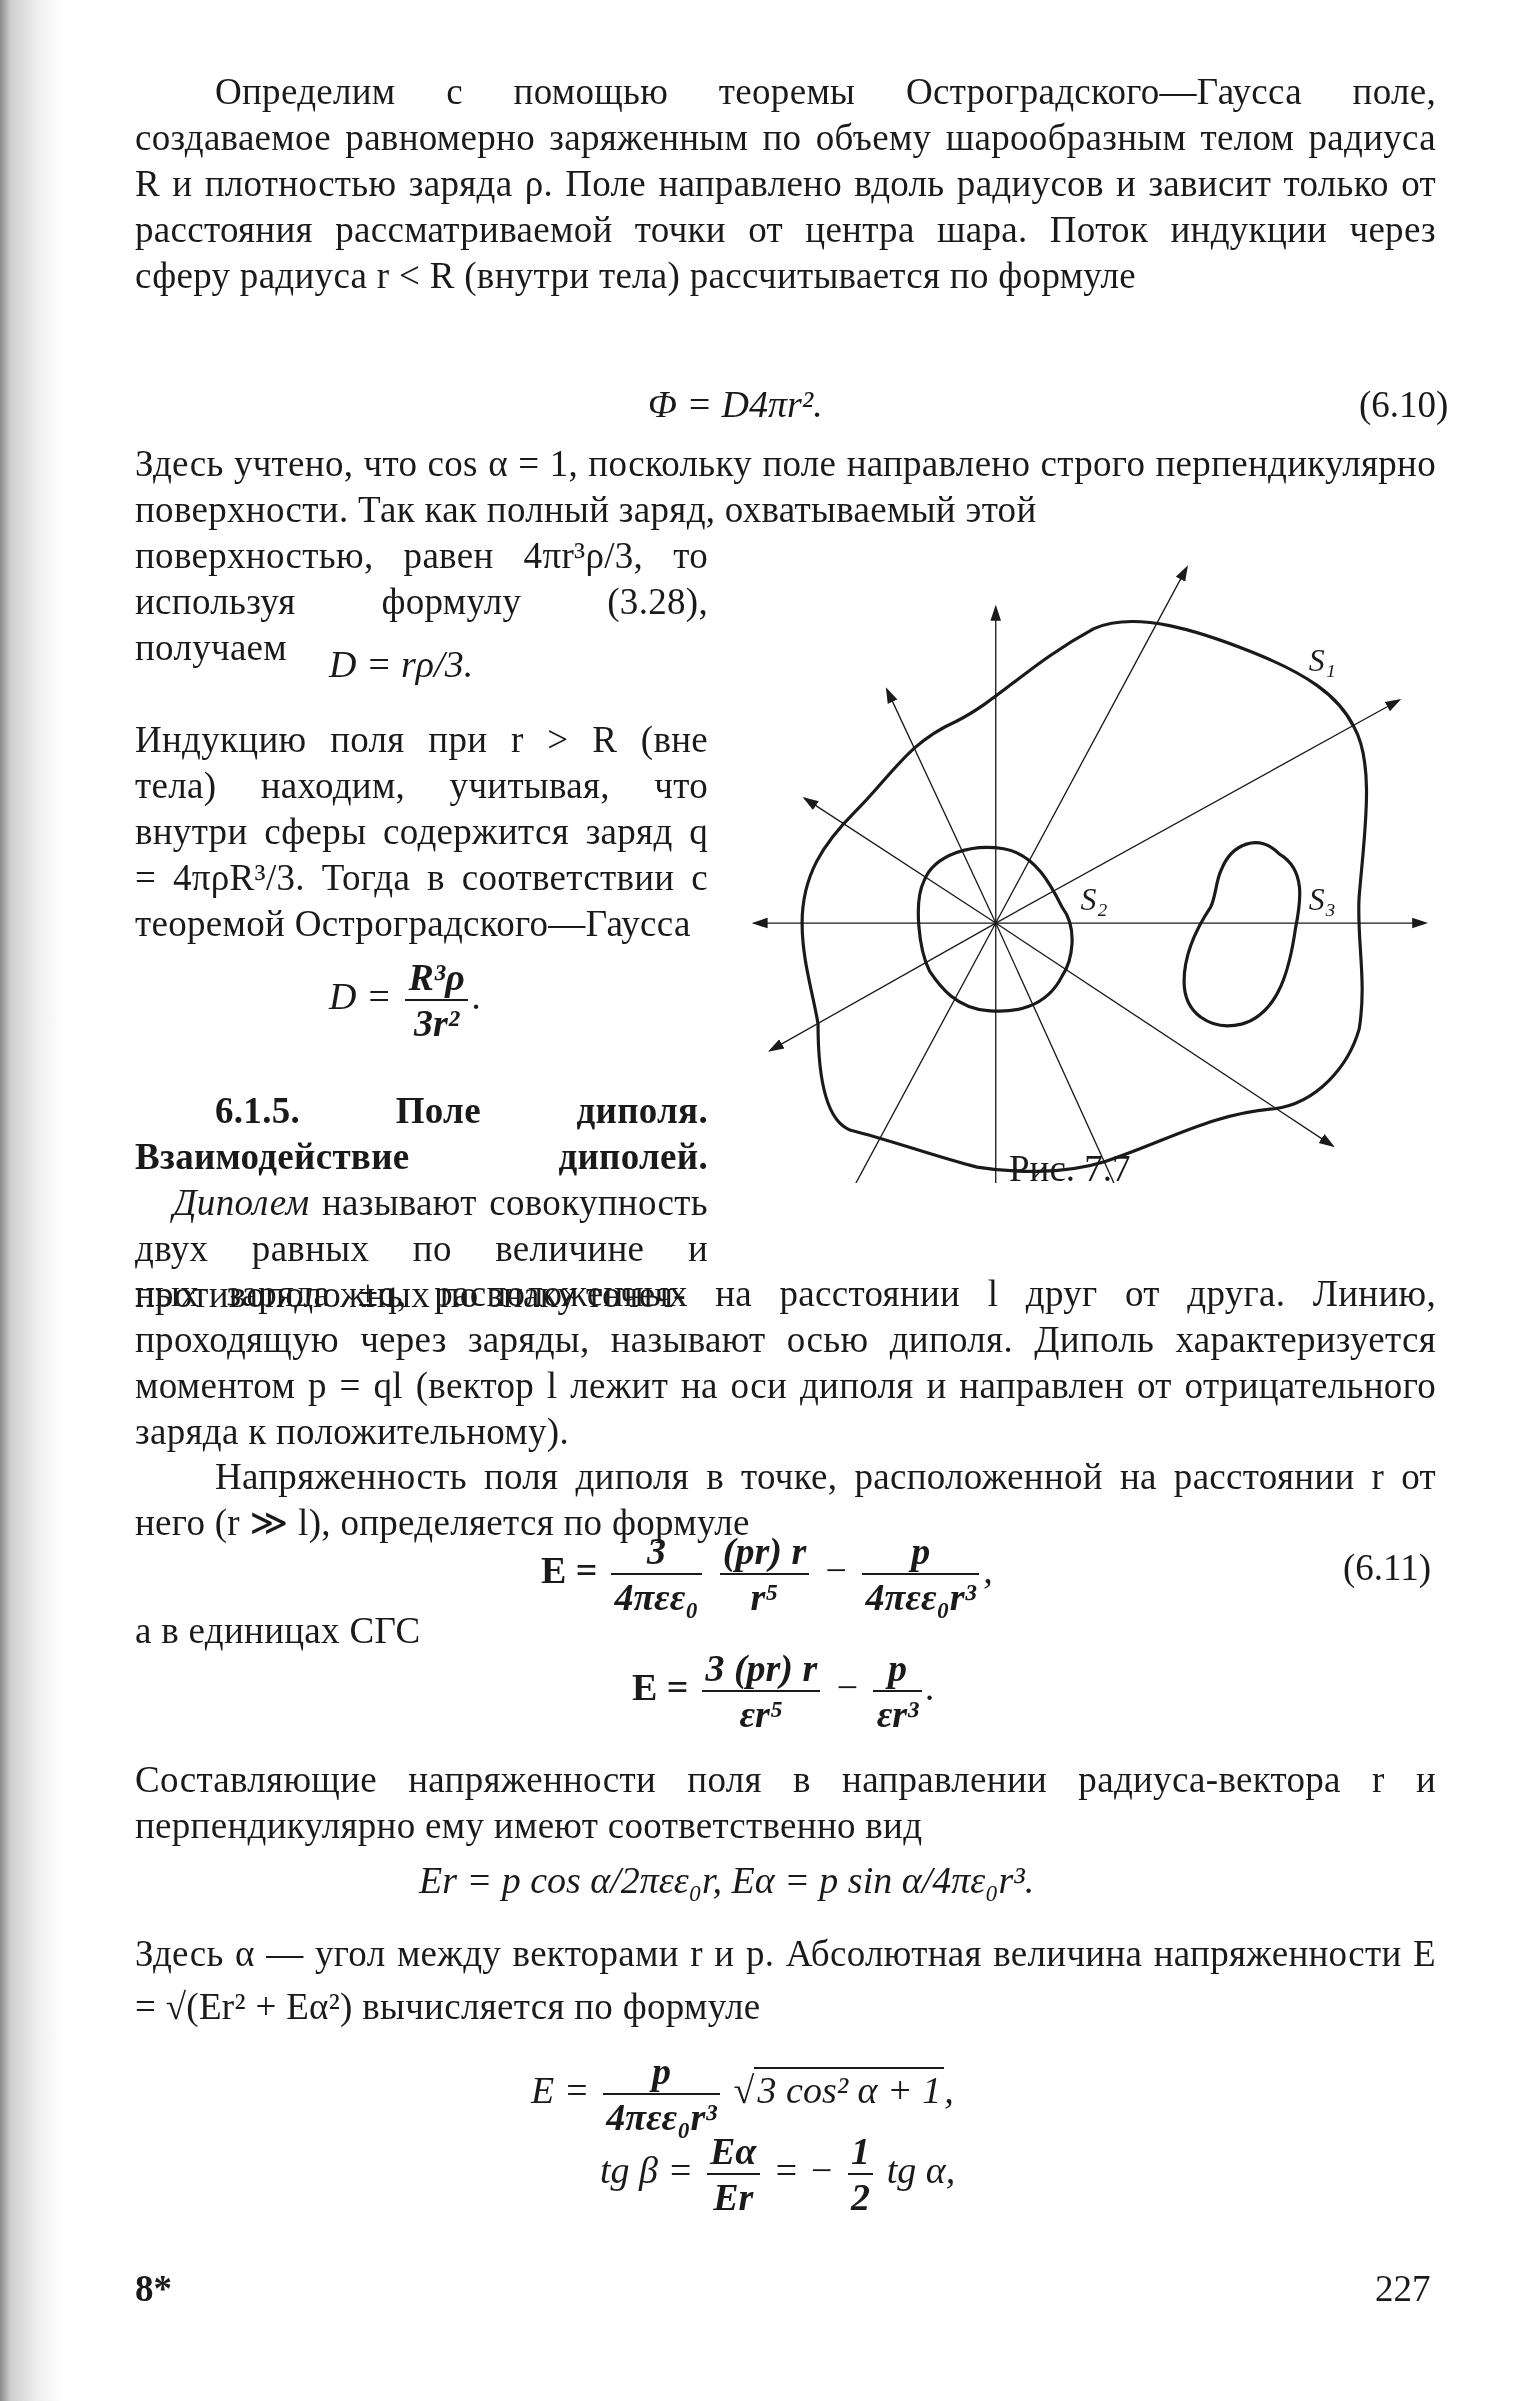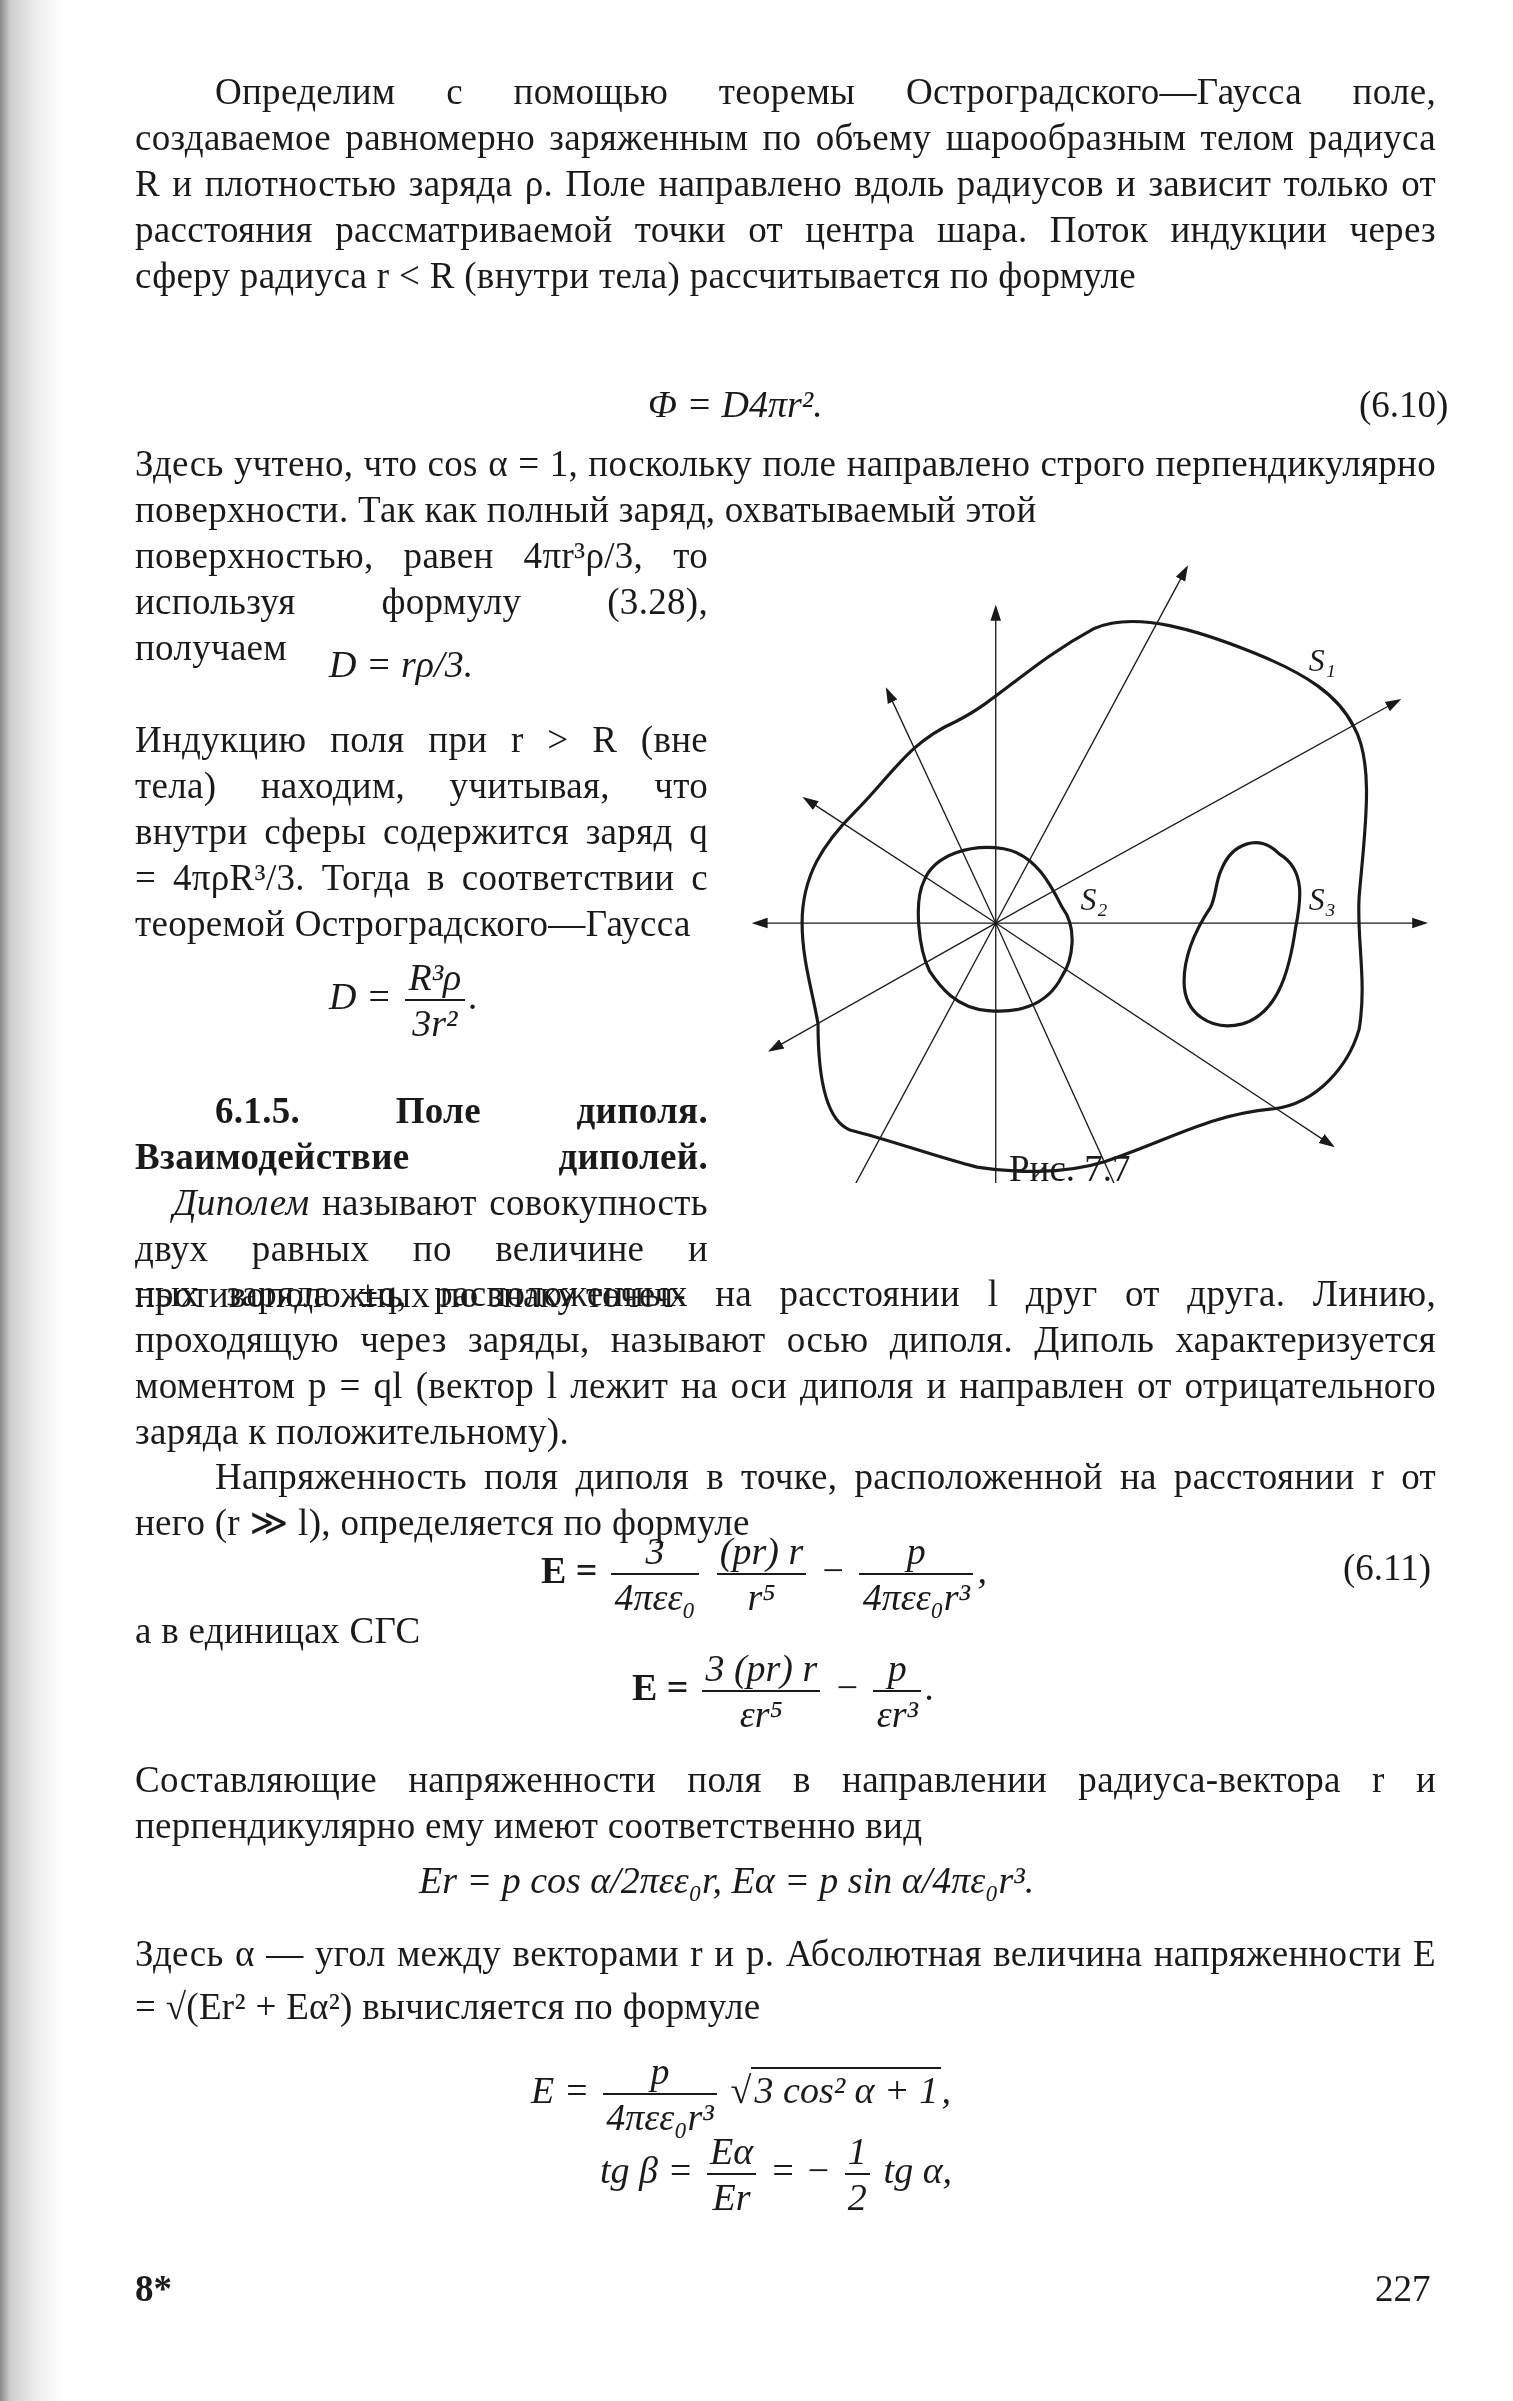--- a/index.html
+++ b/index.html
@@ -6,21 +6,21 @@
   body { width:1514px; height:2401px; position:relative; overflow:hidden;
          font-family:"Liberation Serif","DejaVu Serif",serif; color:#1a1a1a; }
   .edge { position:absolute; left:0; top:0; width:64px; height:100%;
           background:linear-gradient(to right,#8a8a8a 0,#cfcfcf 10.6px,#eeeeee 37px,#fff 64px); }
   .page { position:absolute; left:135px; top:69px; width:1301px; }
   .p { font-size:37px; line-height:46px; text-align:justify; margin:0; letter-spacing:0.3px; }
   .ind { text-indent:80px; }
   .abs { position:absolute; font-size:37px; line-height:46px; }
   .eq { position:absolute; font-size:38px; font-style:italic; white-space:nowrap; }
   .b { font-weight:bold; font-style:normal; }
-  .frac { display:inline-block; vertical-align:middle; text-align:center; margin:0 4.2px; }
+  .frac { display:inline-block; vertical-align:middle; text-align:center; margin:0 4.2px;font-weight:bold; }
   .frac > span { display:block; padding:0 3.2px; }
   .frac > .num { border-bottom:2.1px solid #1a1a1a; }
   .narrow { width:573px; }
   .it { font-style:italic;margin-left:38px; }
   .rad { border-top:2.1px solid #1a1a1a; padding:0 3.2px; }
   #fig { position:absolute; left:733px; top:557px; width:743px; height:626px; }
   .caption { position:absolute; left:1009px; top:1147px; font-size:37px; }
   .footer { position:absolute; top:2267px; font-size:37px; font-weight:bold; }
 </style>
 </head>

